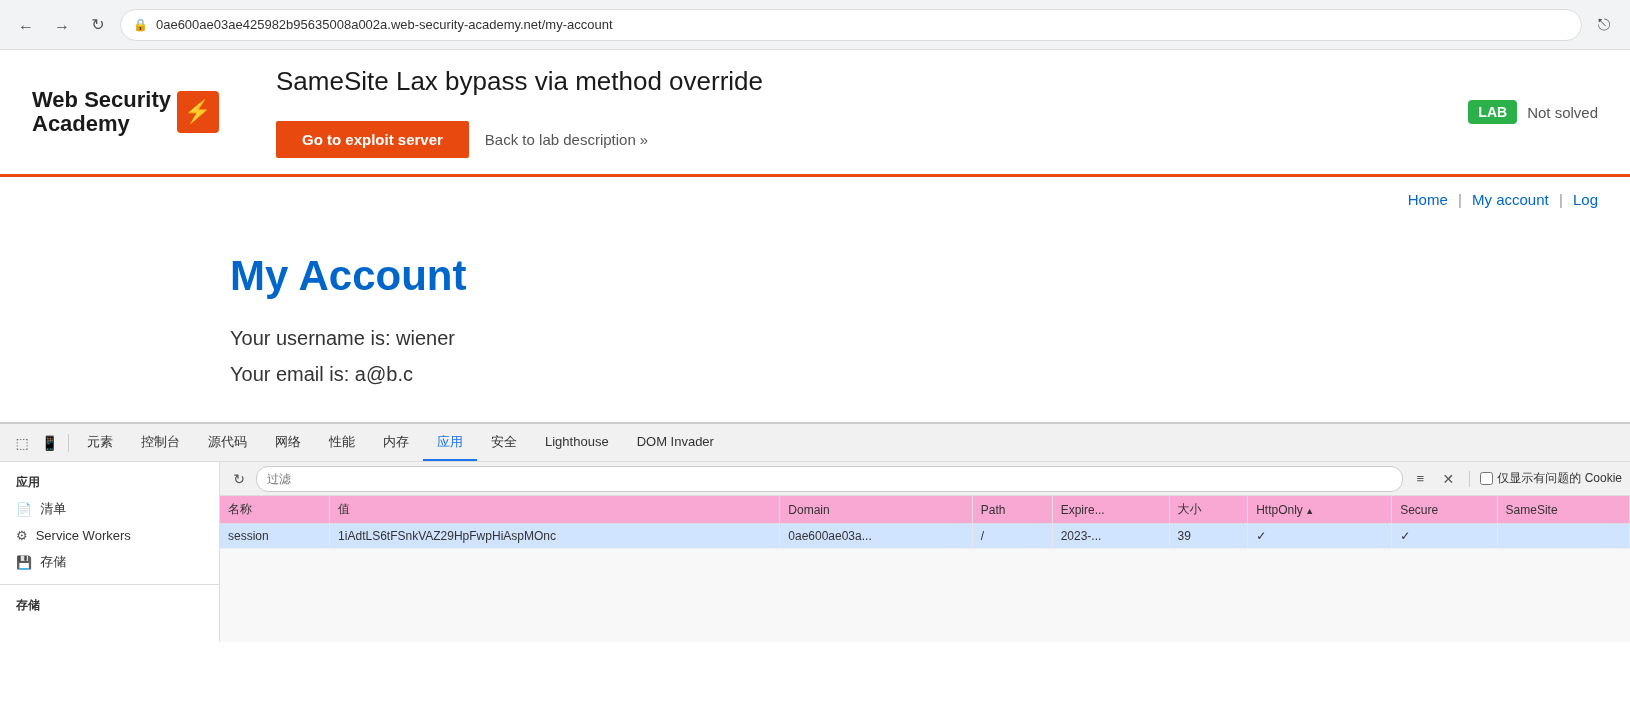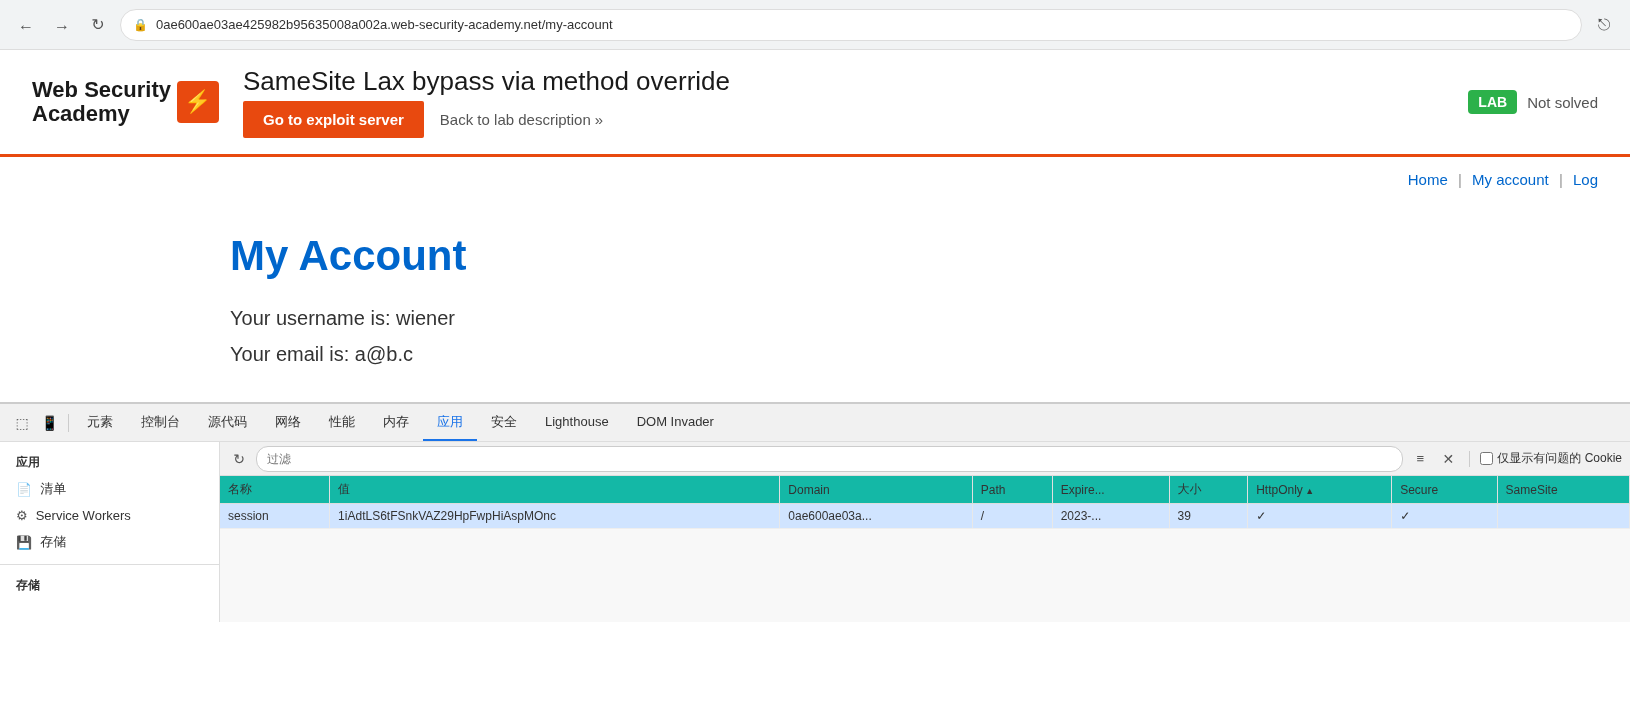--- a/index.html
+++ b/index.html
@@ -74,37 +74,38 @@
       display: flex; align-items: center; justify-content: center;
       margin-left: 6px;
       font-size: 22px;
       color: #fff;
       font-weight: bold;
     }
     .lab-title-area {
       flex: 1;
       display: flex;
       flex-direction: column;
-      gap: 4px;
+      gap: 24px;
+      margin-left: 33px;
     }
     .lab-title {
       font-size: 26px;
       font-weight: 400;
       color: #1a1a1a;
     }
     .lab-actions {
       display: flex;
       align-items: center;
       gap: 16px;
     }
     .exploit-btn {
       background: #e8490f;
       color: #fff;
       border: none;
-      padding: 10px 20px;
+      padding: 10px 26px;
       font-size: 15px;
       font-weight: bold;
       cursor: pointer;
       border-radius: 2px;
     }
     .back-link {
       color: #555;
       font-size: 15px;
       text-decoration: none;
       display: flex; align-items: center; gap: 4px;
@@ -275,21 +276,21 @@
     }
     .only-problems input { cursor: pointer; }
 
     
     .cookie-table {
       width: 100%;
       border-collapse: collapse;
       font-size: 12px;
     }
     .cookie-table thead tr {
-      background: #14b8a6;
+      background: #f9a8d4;
     }
     .cookie-table th {
       text-align: left;
       padding: 5px 8px;
       border-bottom: 1px solid #ddd;
       border-right: 1px solid #e0e0e0;
       color: #333;
       font-weight: normal;
       white-space: nowrap;
     }

